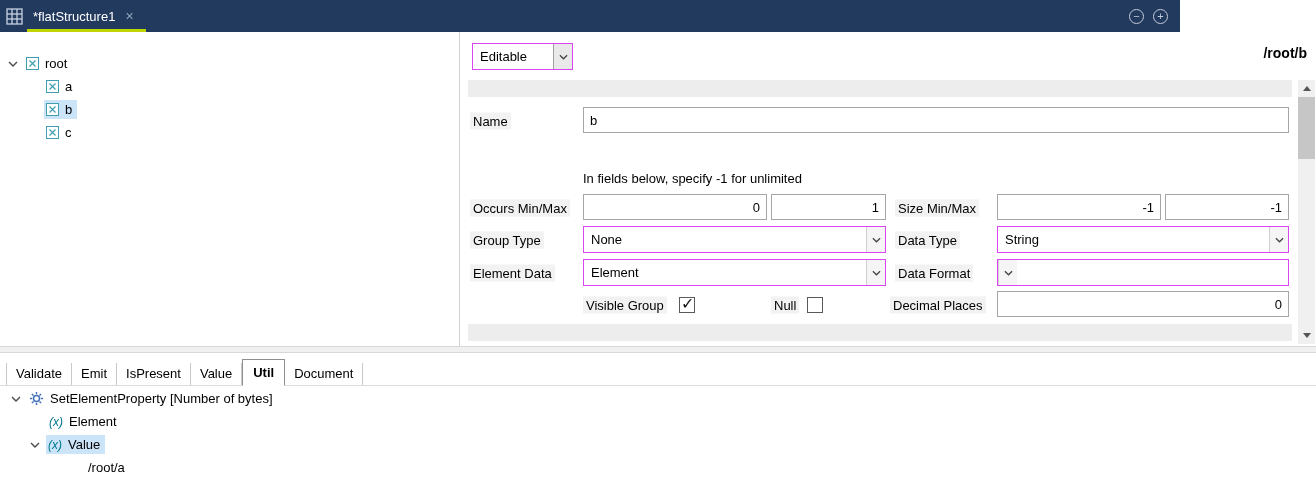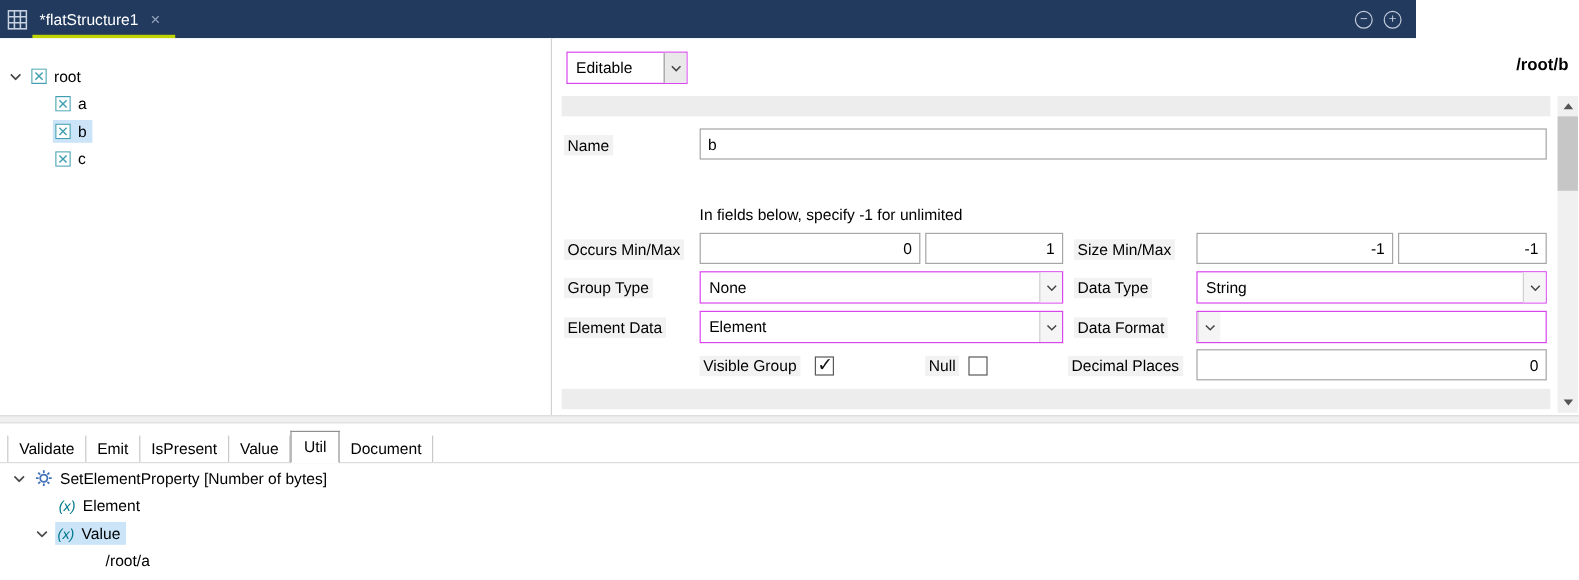--- a/index.html
+++ b/index.html
@@ -65,21 +65,21 @@
   .vthumb{position:absolute;left:0;top:17px;width:17px;height:62px;background:#c6c6c6}
 
   
   .splitter{position:absolute;top:346px;left:0;width:1316px;height:7px;background:#f0f0f0;
     border-top:1px solid #d9d9d9;border-bottom:1px solid #d9d9d9}
   .bottom{position:absolute;top:353px;left:0;width:1316px;height:130px;background:#fff}
   .tabstrip{position:absolute;top:5px;left:0;right:0;height:28px;display:flex;
     align-items:flex-end;padding-left:6px;border-bottom:1px solid #dcdcdc}
   .tab{padding:3px 9px 4px 9px;border-right:1px solid #c9c9c9;white-space:nowrap}
   .tab:first-child{border-left:1px solid #c9c9c9}
-  .tab.active{font-weight:normal;background:#fff;border:1px solid #8f8f8f;border-bottom:1px solid #fff;
+  .tab.active{font-weight:bold;background:#fff;border:1px solid #8f8f8f;border-bottom:1px solid #fff;
     margin-bottom:-1px;padding:5px 10px 5px 10px}
   .btree{position:absolute;top:34px;left:0;right:0}
 </style>
 </head>
 <body>
 
 <div class="app">
 
   <div class="titlebar">
     <span class="app-icon">

